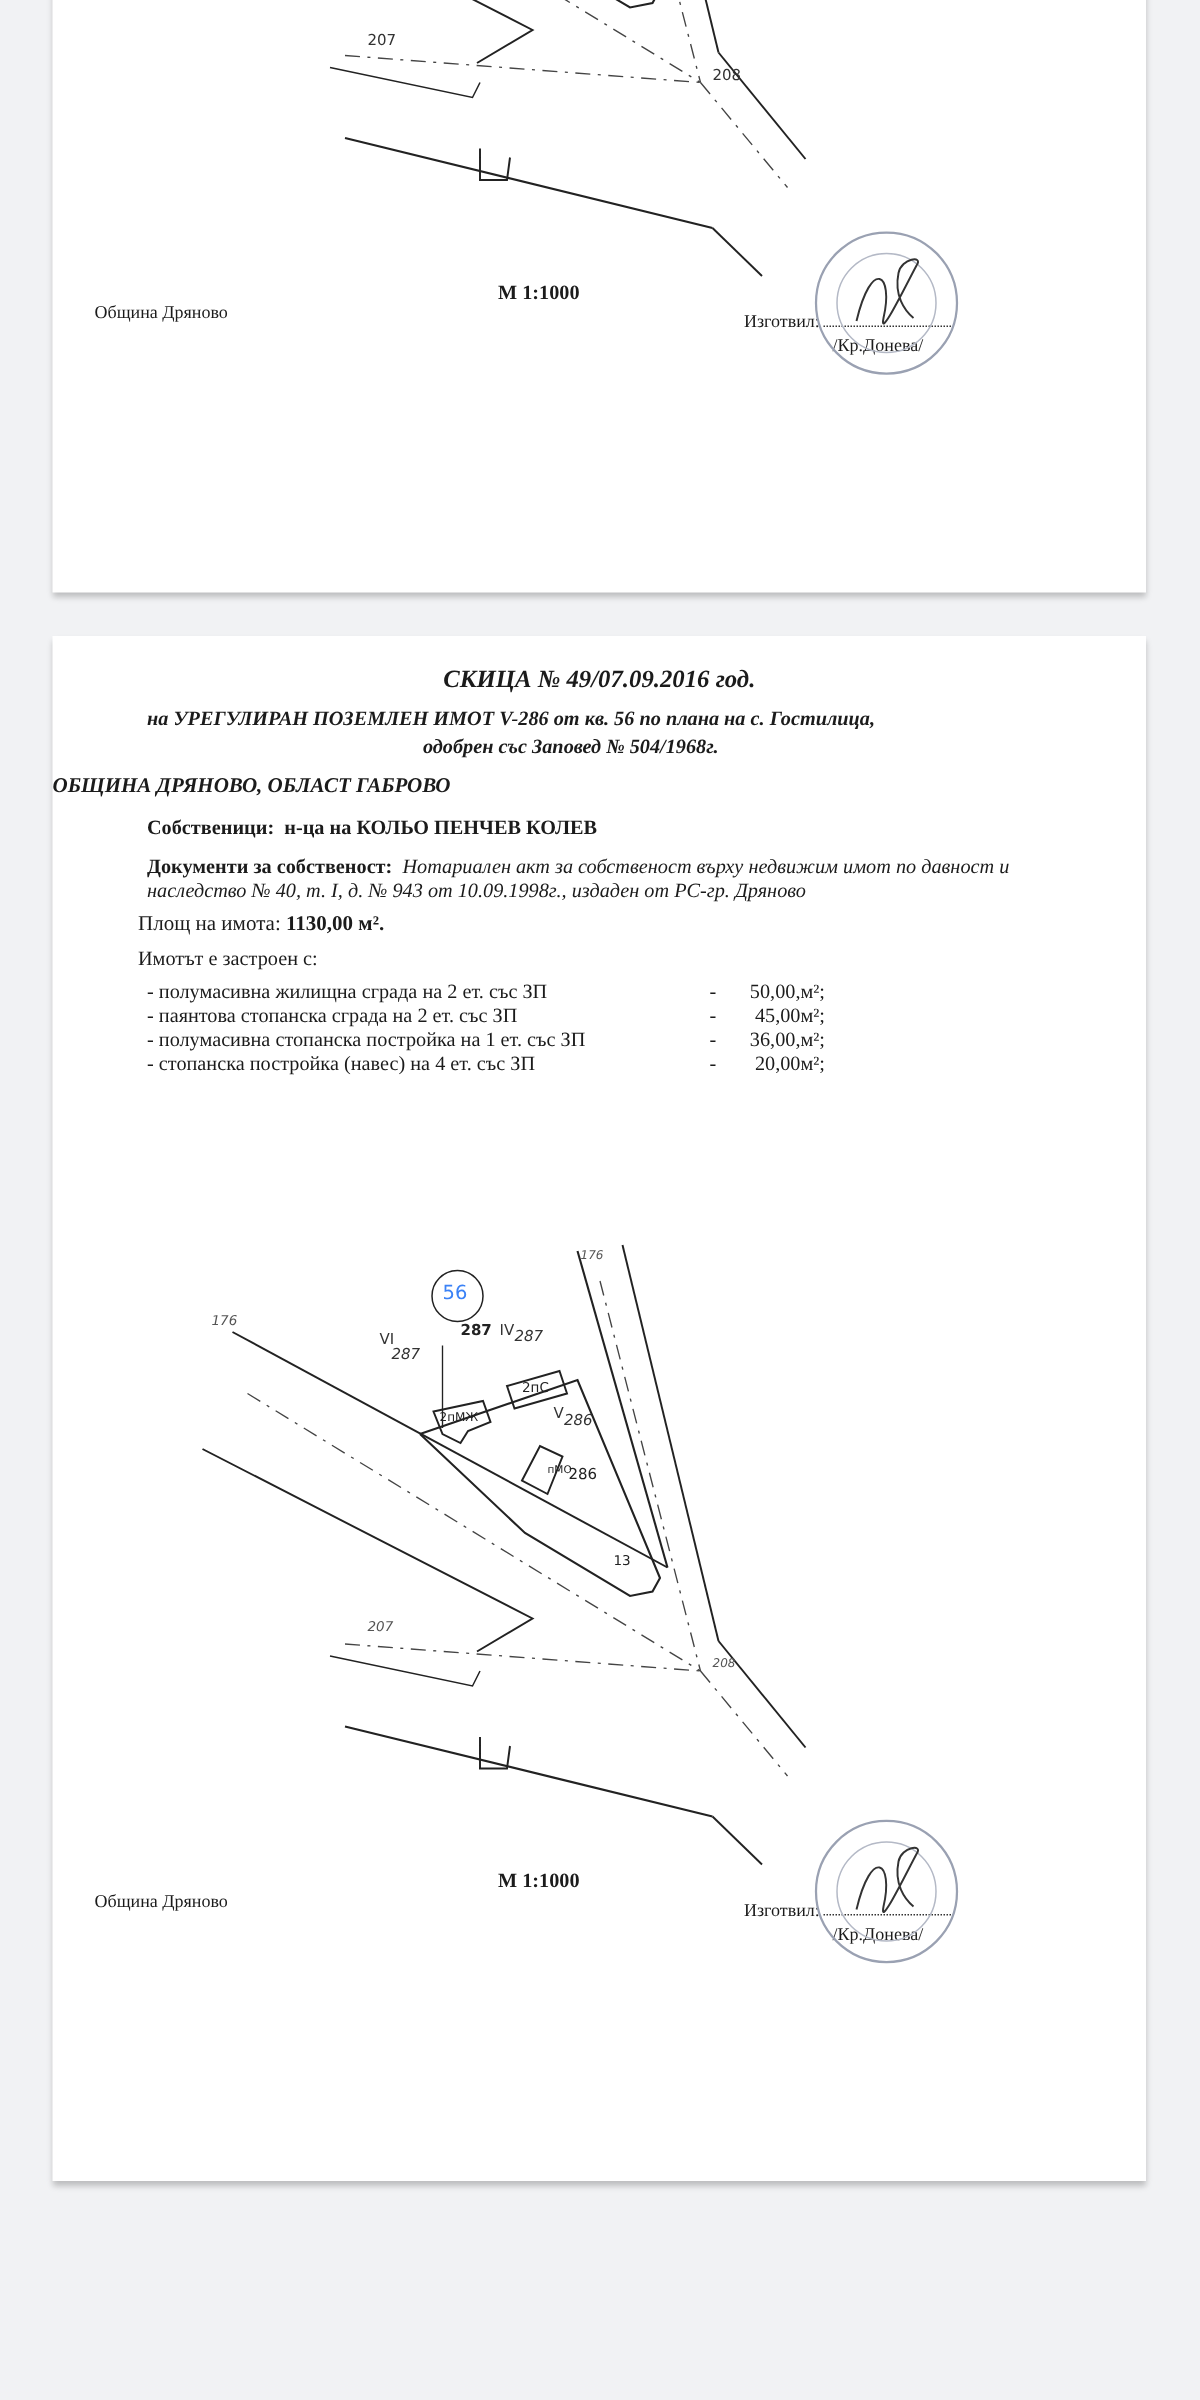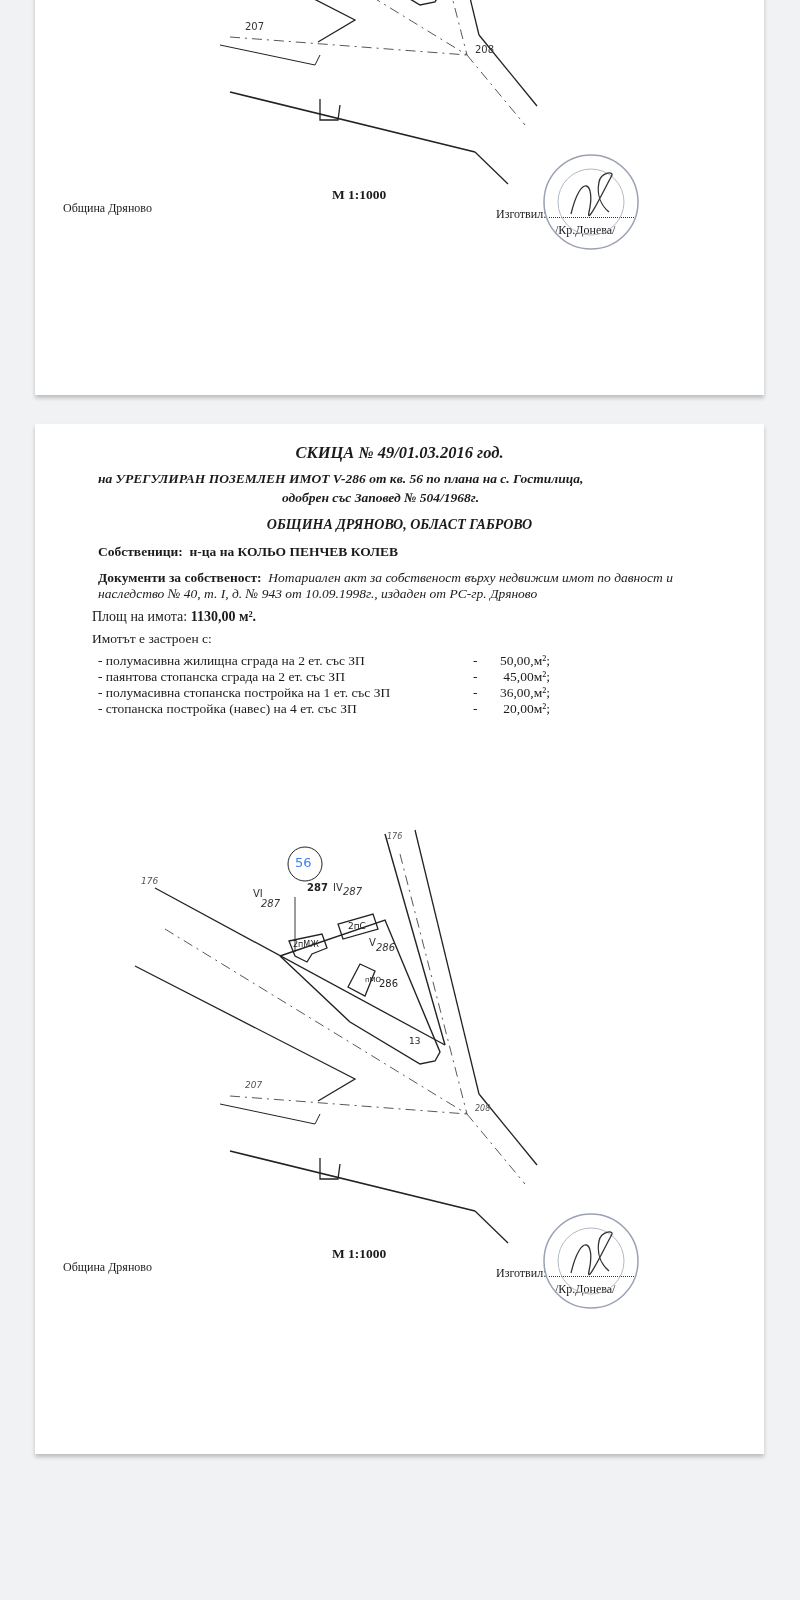--- a/index.html
+++ b/index.html
@@ -4,21 +4,21 @@
 <style>
   html, body { margin:0; padding:0; }
   body { width:800px; height:1600px; background:#f1f2f4; position:relative; overflow:hidden; font-family:"Liberation Serif", serif; color:#1b1b1b; }
   .page { position:absolute; left:35px; width:729px; height:1030px; background:#ffffff; box-shadow:0 3px 4px rgba(0,0,0,0.22); overflow:hidden; }
   .page1 { top:-635px; }
   .page2 { top:424px; }
   .t { position:absolute; white-space:nowrap; }
   .title { left:0; width:729px; text-align:center; top:19px; font-size:16.5px; font-style:italic; font-weight:bold; }
   .sub1 { left:63px; top:47px; font-size:13.5px; font-style:italic; font-weight:bold; }
   .sub2 { left:0; width:691px; text-align:center; top:66px; font-size:13.5px; font-style:italic; font-weight:bold; }
-  .sub3 { left:0; width:729px; text-align:center; top:93px; font-size:14px; font-style:italic; font-weight:bold; }
+  .sub3 { left:0; width:729px; top:93px; font-size:14px; font-style:italic; font-weight:bold; }
   .owners { left:63px; top:120px; font-size:13.5px; }
   .owners b { font-weight:bold; }
   .docs { left:63px; top:146px; font-size:13.5px; line-height:16px; white-space:normal; width:600px; }
   .docs .lbl { font-weight:bold; }
   .docs .val { font-style:italic; }
   .area { left:57px; top:185px; font-size:14px; }
   .area .v { font-weight:bold; }
   .built { left:57px; top:207px; font-size:13.5px; }
   .bl { position:absolute; left:63px; font-size:13.5px; white-space:nowrap; }
   .bd { position:absolute; left:438px; font-size:13.5px; }
@@ -79,21 +79,21 @@
   <div class="t prepared"><span>Изготвил:</span><span class="dots"></span></div>
   <div class="t preparer">/Кр.Донева/</div>
   <svg class="stamp" viewBox="0 0 100 100">
     <circle cx="50" cy="50" r="47" fill="none" stroke="#9aa1b2" stroke-width="1.5"></circle>
     <circle cx="50" cy="50" r="33" fill="none" stroke="#b4b9c6" stroke-width="1"></circle>
     <path d="M30,62 C40,20 55,30 48,60 C45,75 62,40 70,25 C75,18 60,20 58,30 C55,45 62,55 68,60" fill="none" stroke="#333" stroke-width="1.3"></path>
   </svg>
 </div>
 
 <div class="page page2">
-  <div class="t title">СКИЦА № 49/01.03.2016 год.</div>
+  <div class="t title">СКИЦА № 49/07.09.2016 год.</div>
   <div class="t sub1">на  УРЕГУЛИРАН ПОЗЕМЛЕН ИМОТ  V-286 от кв. 56  по плана на с. Гостилица,</div>
   <div class="t sub2">одобрен със Заповед № 504/1968г.</div>
   <div class="t sub3">ОБЩИНА ДРЯНОВО, ОБЛАСТ  ГАБРОВО</div>
 
   <div class="t owners">
     <b>Собственици:</b>&nbsp;
     <b>н-ца на КОЛЬО ПЕНЧЕВ КОЛЕВ</b>
   </div>
 
   <div class="t docs">

